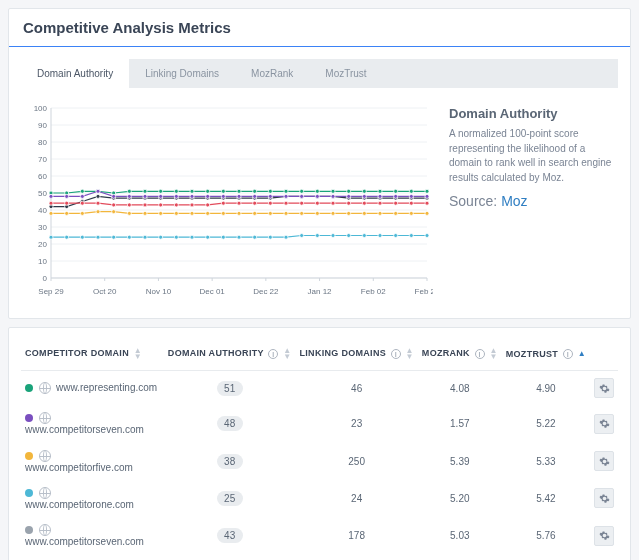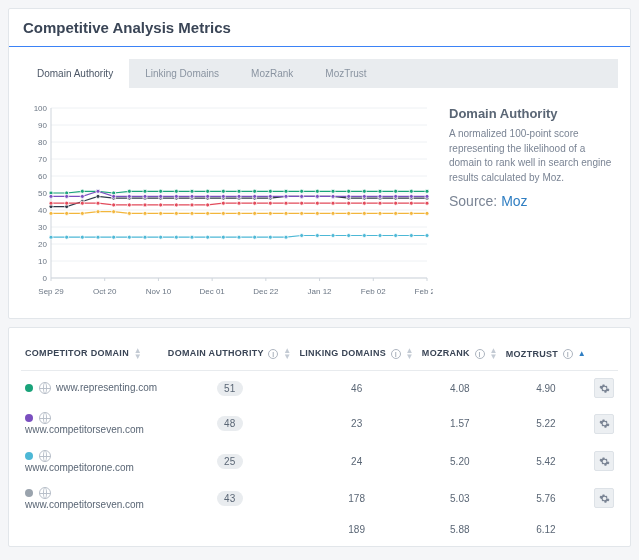--- a/index.html
+++ b/index.html
@@ -288,20 +288,32 @@
           <td class="num">23</td>
           <td class="num">1.57</td>
           <td class="num">5.22</td>
           <td class="gearcell"><span class="gear">
               <svg width="11" height="11" viewBox="0 0 24 24">
                 <path fill="currentColor" d="M12 8a4 4 0 1 0 0 8 4 4 0 0 0 0-8zm9 4a7 7 0 0 1-.1 1.2l2 1.6-2 3.4-2.4-1a7 7 0 0 1-2 1.2l-.4 2.6h-4l-.4-2.6a7 7 0 0 1-2-1.2l-2.4 1-2-3.4 2-1.6A7 7 0 0 1 3 12c0-.4 0-.8.1-1.2l-2-1.6 2-3.4 2.4 1a7 7 0 0 1 2-1.2L7.9 3h4l.4 2.6c.7.3 1.4.7 2 1.2l2.4-1 2 3.4-2 1.6c.1.4.3.8.3 1.2z"></path>
               </svg>
             </span></td>
         </tr>
         <tr>
+          <td><span class="swatch" style="background:#f2b63c"></span><span class="globe"></span><span>www.competitorfive.com</span></td>
+          <td class="num"><span class="badge">38</span></td>
+          <td class="num">250</td>
+          <td class="num">5.39</td>
+          <td class="num">5.33</td>
+          <td class="gearcell"><span class="gear">
+              <svg width="11" height="11" viewBox="0 0 24 24">
+                <path fill="currentColor" d="M12 8a4 4 0 1 0 0 8 4 4 0 0 0 0-8zm9 4a7 7 0 0 1-.1 1.2l2 1.6-2 3.4-2.4-1a7 7 0 0 1-2 1.2l-.4 2.6h-4l-.4-2.6a7 7 0 0 1-2-1.2l-2.4 1-2-3.4 2-1.6A7 7 0 0 1 3 12c0-.4 0-.8.1-1.2l-2-1.6 2-3.4 2.4 1a7 7 0 0 1 2-1.2L7.9 3h4l.4 2.6c.7.3 1.4.7 2 1.2l2.4-1 2 3.4-2 1.6c.1.4.3.8.3 1.2z"></path>
+              </svg>
+            </span></td>
+        </tr>
+        <tr>
           <td><span class="swatch" style="background:#4db8d6"></span><span class="globe"></span><span>www.competitorone.com</span></td>
           <td class="num"><span class="badge">25</span></td>
           <td class="num">24</td>
           <td class="num">5.20</td>
           <td class="num">5.42</td>
           <td class="gearcell"><span class="gear">
               <svg width="11" height="11" viewBox="0 0 24 24">
                 <path fill="currentColor" d="M12 8a4 4 0 1 0 0 8 4 4 0 0 0 0-8zm9 4a7 7 0 0 1-.1 1.2l2 1.6-2 3.4-2.4-1a7 7 0 0 1-2 1.2l-.4 2.6h-4l-.4-2.6a7 7 0 0 1-2-1.2l-2.4 1-2-3.4 2-1.6A7 7 0 0 1 3 12c0-.4 0-.8.1-1.2l-2-1.6 2-3.4 2.4 1a7 7 0 0 1 2-1.2L7.9 3h4l.4 2.6c.7.3 1.4.7 2 1.2l2.4-1 2 3.4-2 1.6c.1.4.3.8.3 1.2z"></path>
               </svg>
             </span></td>

